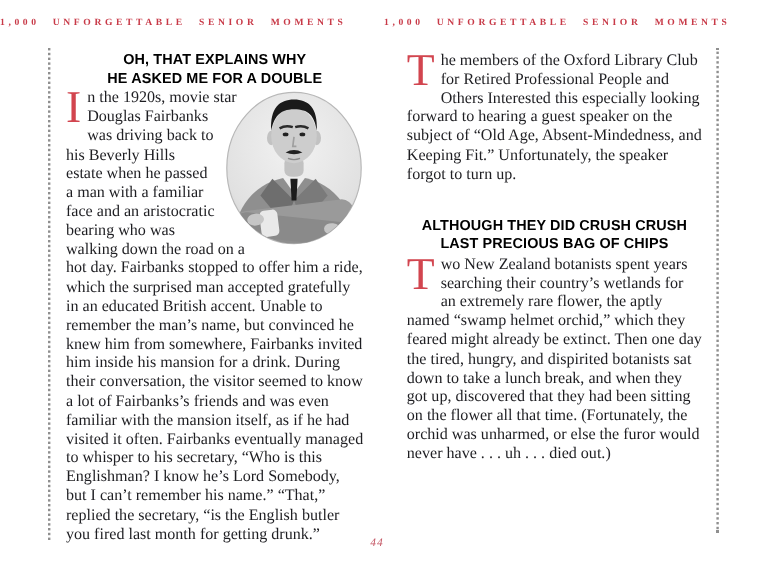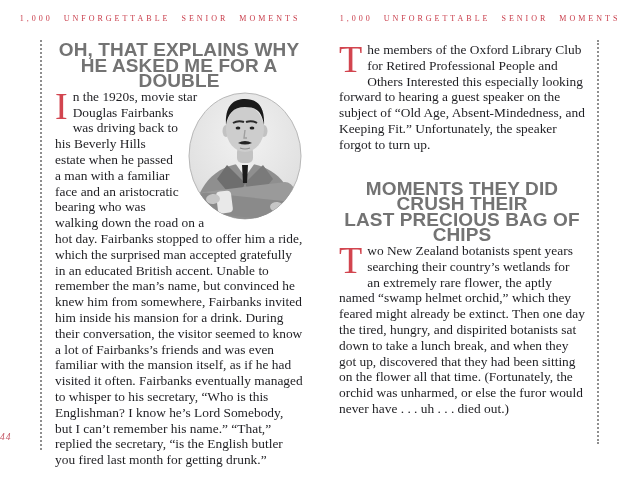--- a/index.html
+++ b/index.html
@@ -1,55 +1,55 @@
 <!DOCTYPE html>
 <html><head>
 <meta charset="utf-8">
 <style>
   html,body{margin:0;padding:0;background:#ffffff;}
   .spread{
     position:relative;width:640px;height:487px;background:#ffffff;overflow:hidden;
     font-family:"Liberation Serif",serif;color:#1e1e22;
   }
   .running-head{
-    position:absolute;top:14px;width:320px;text-align:center;
-    color:#c83a48;font-size:8px;font-weight:normal;
+    position:absolute;top:14px;width:320px;
+    color:#c83a48;font-size:8px;font-weight:bold;
     letter-spacing:3px;word-spacing:6px;white-space:nowrap;
     font-family:"Liberation Serif",serif;
   }
   .rh-left{left:0;} .rh-right{left:320px;}
   .dotted-rule{
     position:absolute;width:0;border-left:2px dotted #8f8f8f;
   }
   .rule-left{left:40px;top:40px;height:410px;}
   .rule-right{left:597px;top:40px;height:404px;}
   .col{position:absolute;top:42px;}
   .col-left{left:55px;width:248px;}
   .col-right{left:339px;width:246px;}
   .story-title{
     margin:0;font-family:"Liberation Sans",sans-serif;font-weight:bold;
-    font-size:19px;line-height:15.6px;text-align:center;color:#737373;
+    font-size:12px;line-height:15.6px;text-align:center;color:#000000;
     white-space:pre-line;letter-spacing:0.1px;
   }
   .mt-body{margin-top:13px;}
   .mt-title2{margin-top:28px;}
   .mt-body2{margin-top:11px;}
   .body-text{
     margin:0;font-size:13.4px;line-height:15.8px;text-align:left;color:#1e1e22;
   }
   .dropcap{
     float:left;color:#d2454f;font-size:38px;line-height:30px;
     padding:2px 5px 0 0;font-family:"Liberation Serif",serif;
   }
   .photo-wrap{
     float:right;width:116px;height:130px;margin:2px 0 6px 8px;
     shape-outside:ellipse(50% 50% at 50% 50%);border-radius:50%;display:block;
   }
   .folio{
-    position:absolute;top:432px;width:320px;text-align:left;
+    position:absolute;top:448px;width:320px;text-align:right;
     color:#c45664;font-style:italic;font-size:9.5px;letter-spacing:1px;
   }
   .folio-left{left:0;} .folio-right{left:320px;}
 </style>
 </head>
 <body>
 
 <div class="spread">
 
   <div class="running-head rh-left">1,000 UNFORGETTABLE SENIOR MOMENTS</div>
@@ -102,21 +102,21 @@
         </svg>
       </span>
       <span class="dropcap">I</span><span>n the 1920s, movie star Douglas Fairbanks was driving back to his Beverly Hills estate when he passed a man with a familiar face and an aristocratic bearing who was walking down the road on a hot day. Fairbanks stopped to offer him a ride, which the surprised man accepted gratefully in an educated British accent. Unable to remember the man’s name, but convinced he knew him from somewhere, Fairbanks invited him inside his mansion for a drink. During their conversation, the visitor seemed to know a lot of Fairbanks’s friends and was even familiar with the mansion itself, as if he had visited it often. Fairbanks eventually managed to whisper to his secretary, “Who is this Englishman? I know he’s Lord Somebody, but I can’t remember his name.” “That,” replied the secretary, “is the English butler you fired last month for getting drunk.”</span>
     </p>
   </section>
 
   <section class="col col-right">
     <p class="body-text mt-body">
       <span class="dropcap">T</span><span>he members of the Oxford Library Club for Retired Professional People and Others Interested this especially looking forward to hearing a guest speaker on the subject of “Old Age, Absent-Mindedness, and Keeping Fit.” Unfortunately, the speaker forgot to turn up.</span>
     </p>
-    <h2 class="story-title mt-title2">MOMENTS THEY DID CRUSH THEIR
+    <h2 class="story-title mt-title2">ALTHOUGH THEY DID CRUSH CRUSH
 LAST PRECIOUS BAG OF CHIPS</h2>
     <p class="body-text mt-body2">
       <span class="dropcap">T</span><span>wo New Zealand botanists spent years searching their country’s wetlands for an extremely rare flower, the aptly named “swamp helmet orchid,” which they feared might already be extinct. Then one day the tired, hungry, and dispirited botanists sat down to take a lunch break, and when they got up, discovered that they had been sitting on the flower all that time. (Fortunately, the orchid was unharmed, or else the furor would never have . . . uh . . . died out.)</span>
     </p>
   </section>
 
   <div class="folio folio-left">44</div>
 
 </div>
 

